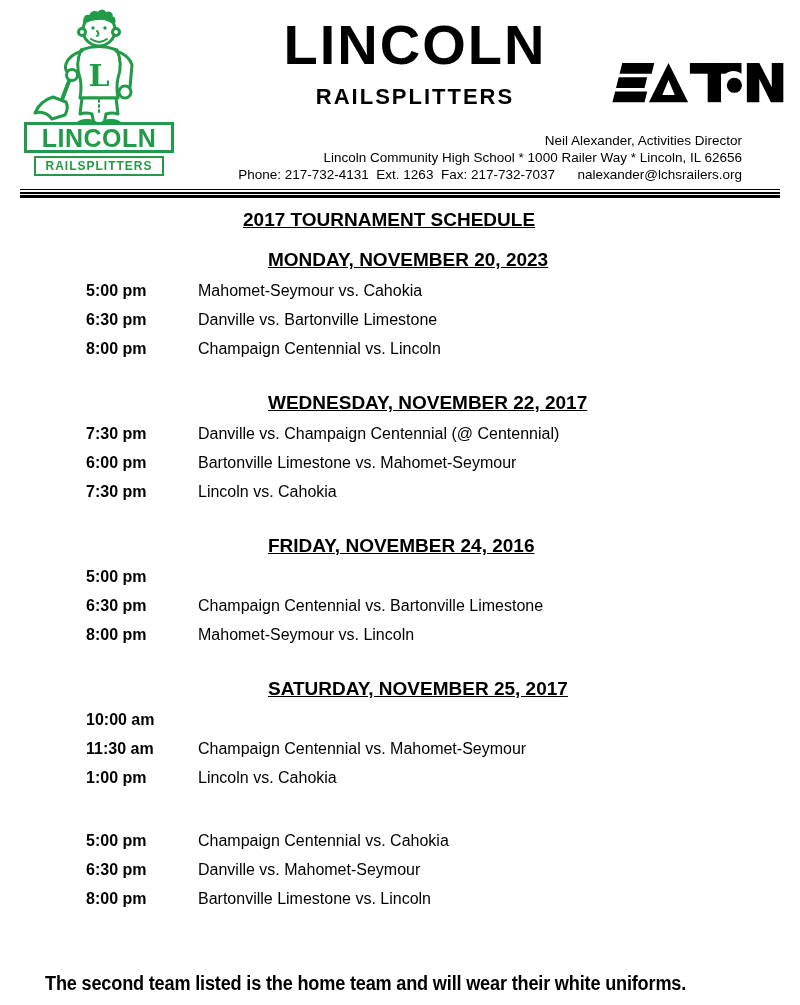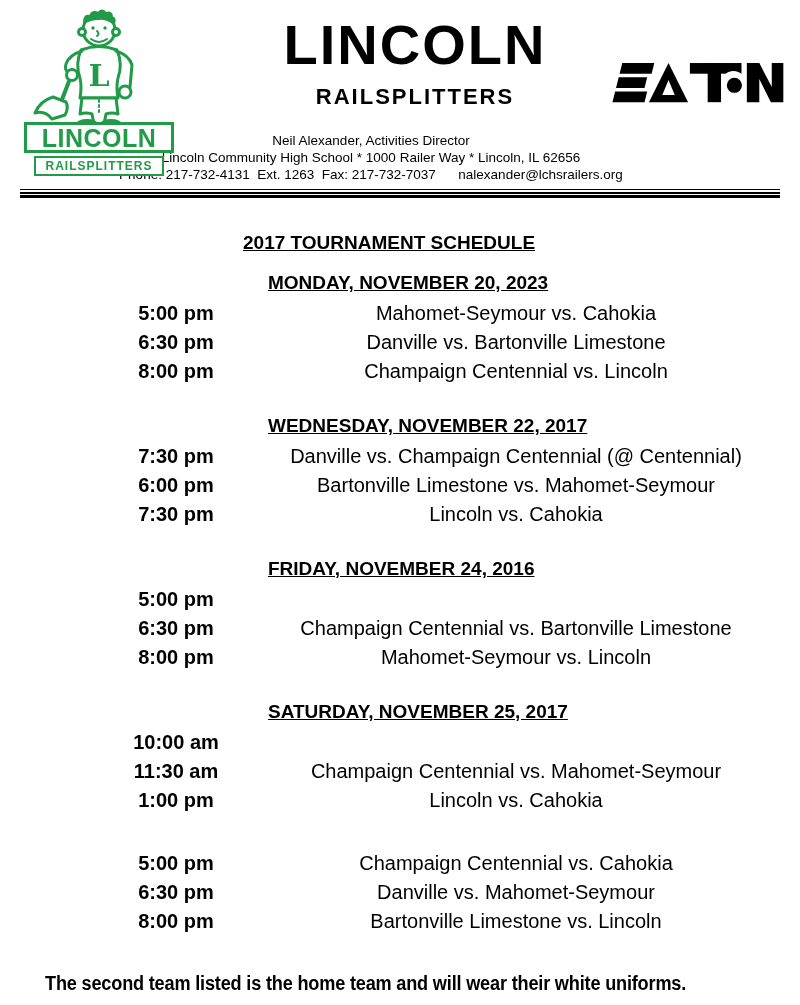--- a/index.html
+++ b/index.html
@@ -51,61 +51,61 @@
     position: absolute; left: 205px; top: 85px; width: 420px;
     text-align: center;
     font-size: 22px; line-height: 24px; font-weight: bold; letter-spacing: 2px;
   }
 
   .eaton-logo { position: absolute; left: 608px; top: 57px; width: 178px; height: 53px; }
   .eaton-logo svg { display: block; width: 100%; height: 100%; }
 
   .contact {
     position: absolute; top: 132px; left: 0; width: 742px;
-    text-align: center;
+    text-align: right;
     font-size: 13.5px; line-height: 17px;
   }
   .contact-line { white-space: pre; }
 
   .separator-rule {
     position: absolute; top: 189px; left: 20px; width: 760px; height: 9px;
     background: linear-gradient(
       #000 0px, #000 1.5px,
       #fff 1.5px, #fff 3px,
       #000 3px, #000 5px,
       #fff 5px, #fff 6.5px,
       #000 6.5px, #000 9px);
   }
 
   
   .content { position: absolute; top: 205px; left: 0; width: 800px; }
 
-  .schedule-title-wrap { margin: 27px 0 0 243px; }
+  .schedule-title-wrap { margin: 4px 0 0 243px; }
   .schedule-title {
     display: inline-block;
     font-size: 19px; line-height: 22px; font-weight: bold;
     text-decoration: underline;
   }
 
   .day-section { margin-top: 36px; }
   .day-section.first { margin-top: 18px; }
   .day-section.evening { margin-top: 48px; }
 
   .day-heading-wrap { margin: 0 0 12px 268px; }
   .day-heading {
     display: inline-block;
     font-size: 19px; line-height: 22px; font-weight: bold;
     text-decoration: underline;
   }
 
   .game-row {
     display: flex;
-    margin-left: 120px;
+    margin-left: 86px;
     margin-bottom: 14px;
-    font-size: 20px; line-height: 15px; text-align: center;
+    font-size: 16px; line-height: 15px;
   }
   .game-time { width: 112px; font-weight: bold; flex: none; }
   .game-match { flex: 1; }
 
   
   .footer-note {
     position: absolute; top: 972px; left: 45px;
     font-size: 19.5px; font-weight: bold; letter-spacing: -0.2px;
     white-space: nowrap;
     transform: scaleX(0.93);

